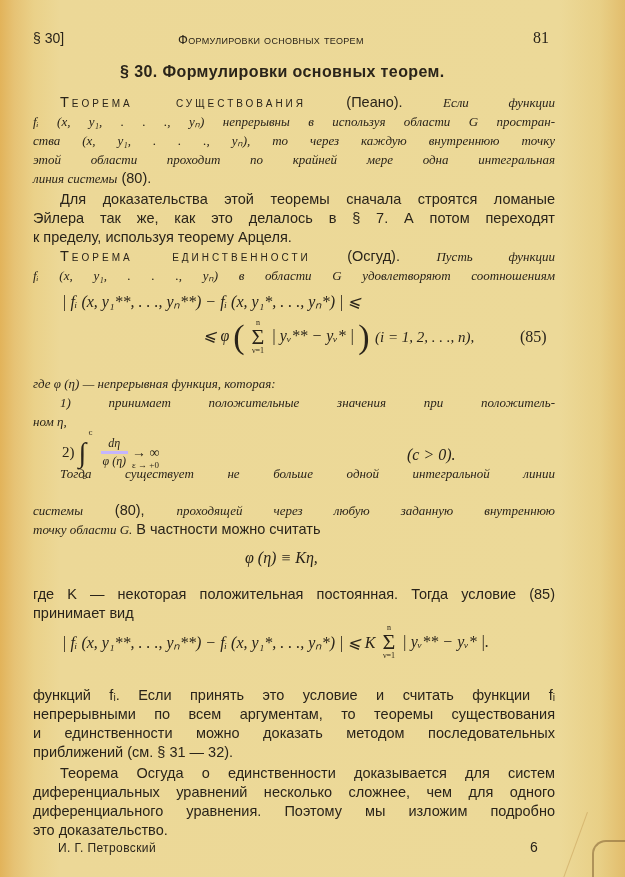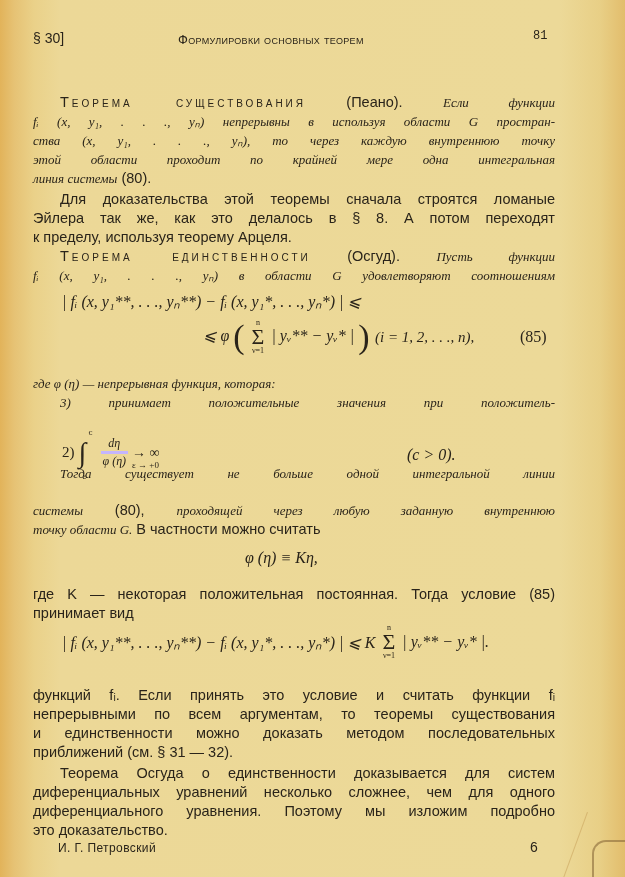--- a/index.html
+++ b/index.html
@@ -6,21 +6,21 @@
   body{
     width:625px;height:877px;overflow:hidden;position:relative;
     background: linear-gradient(90deg,#e2b35a 0px,#e6c274 14px,#ead189 34px,#ecd897 60px,#ecd998 560px,#e8cf86 600px,#e2bd6c 625px);
     font-family:"Liberation Serif","DejaVu Serif",serif;
     color:#2a241a;
   }
   .page{position:absolute;left:0;top:0;width:510px;height:877px;}
   .abs{position:absolute;white-space:nowrap;}
   .hdr-left{left:33px;top:30px;font-size:14px;font-family:"Liberation Sans Narrow","Liberation Sans",sans-serif;}
   .hdr-center{left:178px;top:32px;font-size:13px;letter-spacing:0.3px;font-variant:small-caps;font-family:"Liberation Sans",sans-serif;}
-  .hdr-right{left:533px;top:29px;font-size:12px;font-family:Liberation Mono, monospace;}
+  .hdr-right{left:533px;top:29px;font-size:16px;font-family:Liberation Serif, serif;}
   .title{left:120px;top:63px;font-size:16px;font-weight:bold;font-family:"Liberation Sans",sans-serif;letter-spacing:0.4px;}
   .line{position:absolute;left:33px;width:522px;font-size:14.5px;line-height:19px;white-space:nowrap;text-align:justify;text-align-last:justify;font-family:"Liberation Sans",sans-serif;font-stretch:condensed;}
   .ind{left:60px;width:495px;}
   .last{text-align-last:left;}
   .it{font-style:italic;font-family:"Liberation Serif",serif;font-size:13px;}
   .sc{letter-spacing:3px;font-variant:small-caps;font-family:"Liberation Sans",sans-serif;}
   .math{font-family:"Liberation Serif",serif;font-style:italic;font-size:15px;}
   .formula{position:absolute;white-space:nowrap;font-family:"Liberation Serif",serif;font-size:16px;}
   .sum{display:inline-block;position:relative;text-align:center;vertical-align:middle;margin:0 3px;}
   .sum .sym{font-size:22px;font-style:normal;line-height:20px;display:block;}
@@ -36,33 +36,34 @@
 </style>
 </head>
 <body>
 
 <div class="page">
 
   <div class="abs hdr-left">§ 30]</div>
   <div class="abs hdr-center">Формулировки основных теорем</div>
   <div class="abs hdr-right">81</div>
 
+  <div class="abs title">§ 30. Формулировки основных теорем.</div>
 
   <div class="line ind" style="top:93px">
     <span class="sc">Теорема существования</span><span> (Пеано). </span><span class="it">Если функции</span>
   </div>
   <div class="line it" style="top:112px">fᵢ (x, y₁, . . ., yₙ) непрерывны в используя области G простран-</div>
   <div class="line it" style="top:131px">ства (x, y₁, . . ., yₙ), то через каждую внутреннюю точку</div>
   <div class="line it" style="top:150px">этой области проходит по крайней мере одна интегральная</div>
   <div class="line last" style="top:169px">
     <span class="it">линия системы</span><span> (80).</span>
   </div>
 
   <div class="line ind" style="top:190px">Для доказательства этой теоремы сначала строятся ломаные</div>
-  <div class="line" style="top:209px">Эйлера так же, как это делалось в § 8. А потом переходят</div>
+  <div class="line" style="top:209px">Эйлера так же, как это делалось в § 7. А потом переходят</div>
   <div class="line last" style="top:228px">к пределу, используя теорему Арцеля.</div>
 
   <div class="line ind" style="top:247px">
     <span class="sc">Теорема единственности</span><span> (Осгуд). </span><span class="it">Пусть функции</span>
   </div>
   <div class="line it" style="top:266px">fᵢ (x, y₁, . . ., yₙ) в области G удовлетворяют соотношениям</div>
 
   <div class="formula math" style="left:62px;top:290px">| fᵢ (x, y₁**, . . ., yₙ**) − fᵢ (x, y₁*, . . ., yₙ*) | ⩽</div>
   <div class="formula math" style="left:203px;top:318px">
     <span>⩽ φ</span>
@@ -74,21 +75,22 @@
     </span>
     <span>| yᵥ** − yᵥ* |</span>
     <span class="paren">)</span>
   </div>
   <div class="formula" style="left:375px;top:328px">
     <span class="math">(i = 1, 2, . . ., n),</span>
   </div>
   <div class="formula" style="left:520px;top:328px">(85)</div>
 
   <div class="line it last" style="top:374px">где φ (η) — непрерывная функция, которая:</div>
-  <div class="line it ind" style="top:393px">3) принимает положительные значения при положитель-</div>
+  <div class="line it ind" style="top:393px">1) принимает положительные значения при положитель-</div>
+  <div class="line it last" style="top:412px">ном η,</div>
 
   <div class="formula" style="left:62px;top:436px;height:40px;">
     <span style="font-size:15px;vertical-align:middle;">2)</span>
     <span style="position:relative;display:inline-block;width:18px;vertical-align:middle;">
       <span style="font-size:28px;font-style:italic;">∫</span>
       <span style="position:absolute;left:10px;top:-10px;font-size:9px;">c</span>
       <span style="position:absolute;left:4px;top:34px;font-size:9px;">ε</span>
     </span>
     <span class="frac math">
       <span class="num">dη</span>

